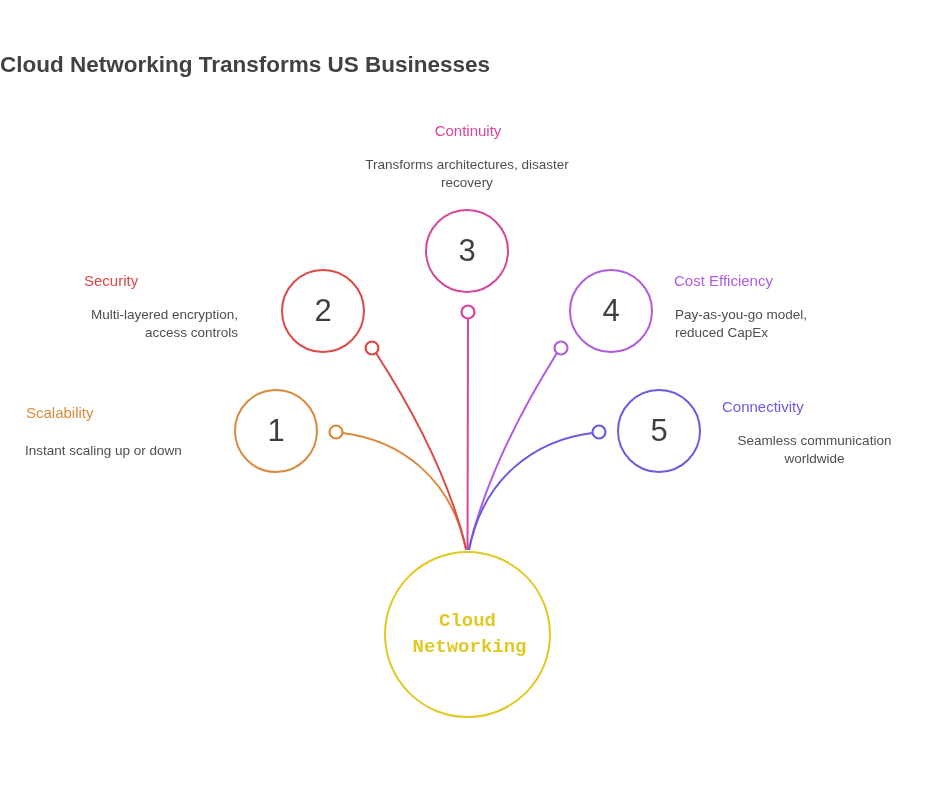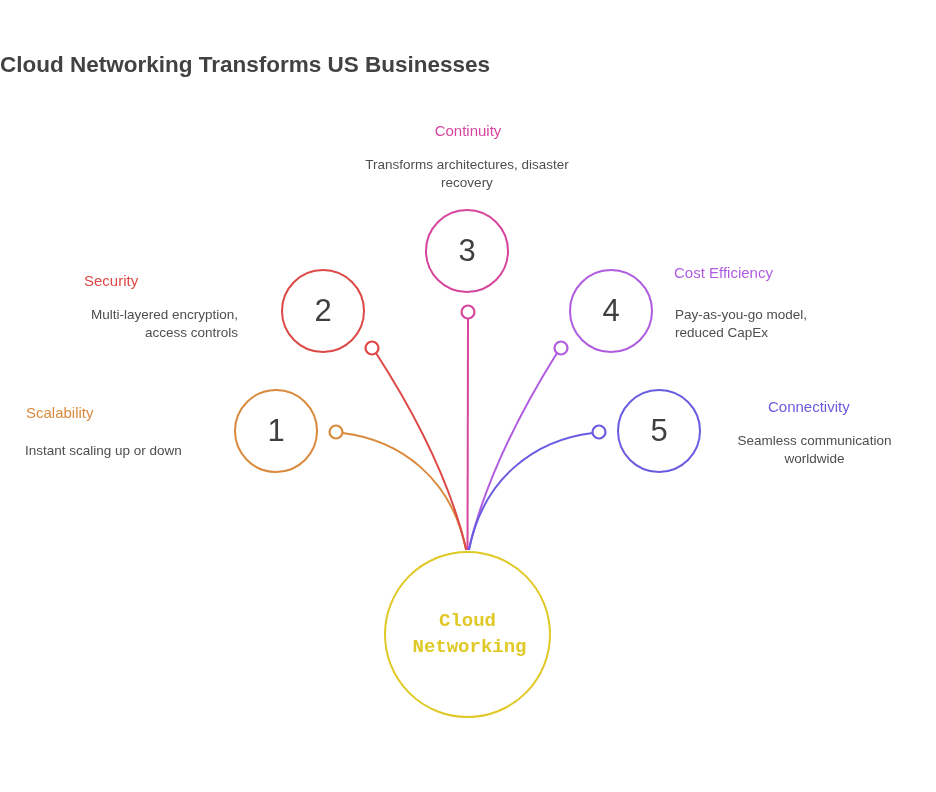--- a/index.html
+++ b/index.html
@@ -69,23 +69,23 @@
     font-size: 13.5px;
     line-height: 18px;
     color: #4e4e4e;
   }
   .lbl-continuity { left: 368px; top: 122px; width: 200px; text-align: center; }
   .desc-continuity { left: 347px; top: 156px; width: 240px; text-align: center; }
   .lbl-security { left: 84px; top: 272px; }
   .desc-security { left: 58px; top: 306px; width: 180px; text-align: right; }
   .lbl-scalability { left: 26px; top: 404px; }
   .desc-scalability { left: 25px; top: 442px; width: 200px; text-align: left; }
-  .lbl-costeff { left: 674px; top: 264px; }
+  .lbl-costeff { left: 674px; top: 272px; }
   .desc-costeff { left: 675px; top: 306px; width: 160px; text-align: left; }
-  .lbl-connectivity { left: 722px; top: 398px; margin-left: 46px; }
+  .lbl-connectivity { left: 722px; top: 398px; }
   .desc-connectivity { left: 722px; top: 432px; width: 185px; text-align: center; }
 </style>
 </head>
 <body>
 
 <div class="page-title">Cloud Networking Transforms US Businesses</div>
 
 <svg class="connectors" viewBox="0 0 936 792" fill="none">
 
   <path d="M 342.5 433 C 400 440 452 478 466 550" stroke-width="2" stroke="#D98A3D"></path>

